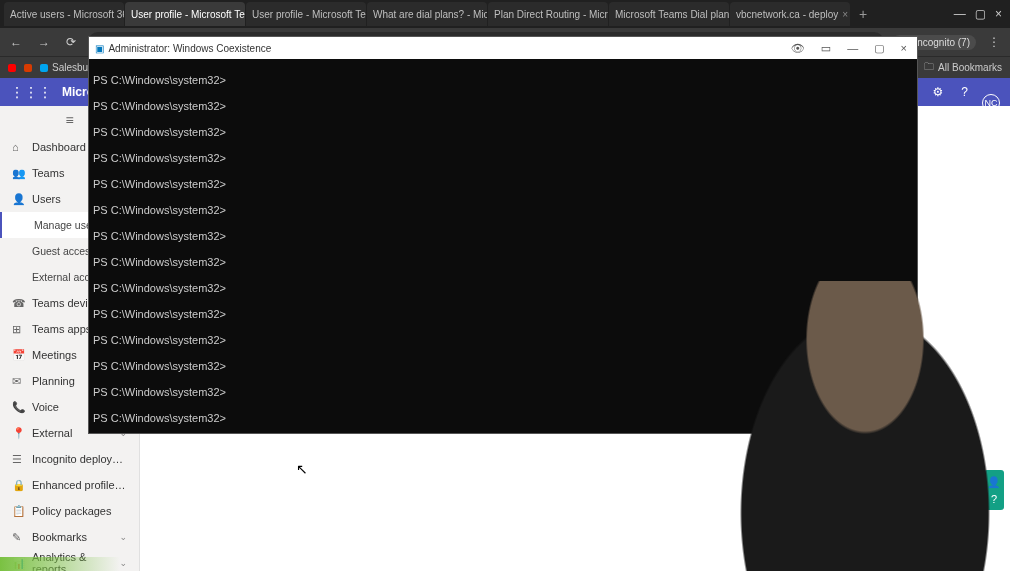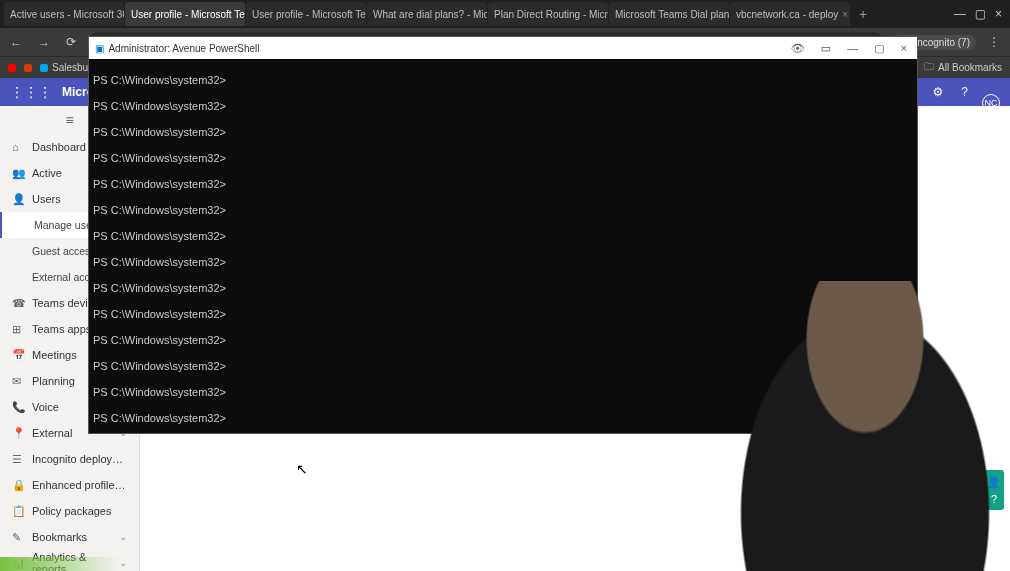--- a/index.html
+++ b/index.html
@@ -149,21 +149,21 @@
 
 <div class="page">
   <div class="sidebar">
     <div class="sb-toggle">≡</div>
     <div class="sb-item">
         <span class="sb-icon">⌂</span>
         <span>Dashboard</span>
       </div>
     <div class="sb-item">
         <span class="sb-icon">👥</span>
-        <span>Active</span>
+        <span>Teams</span>
       </div>
     <div class="sb-item">
         <span class="sb-icon">👤</span>
         <span>Users</span>
       </div>
     <div class="sb-item sub active">
         <span>Manage users</span>
       </div>
     <div class="sb-item sub">
         <span>Guest access</span>
@@ -279,21 +279,21 @@
 <div class="float-help">
   <span>👤</span>
   <span>?</span>
 </div>
 
 <div class="corner"></div>
 
 <div class="ps-window">
   <div class="ps-title">
     <span style="color:#0277bd;margin-right:4px;">▣</span>
-    <span>Administrator: Avenue PowerShell</span>
+    <span>Administrator: Windows Coexistence</span>
     <div class="t-icons">
       <span>👁</span>
       <span>▭</span>
       <span>—</span>
       <span>▢</span>
       <span>×</span>
     </div>
   </div>
   <div class="ps-body">
 <div class="ps-line"><span class="p-prompt">PS C:\Windows\system32&gt;</span></div>

